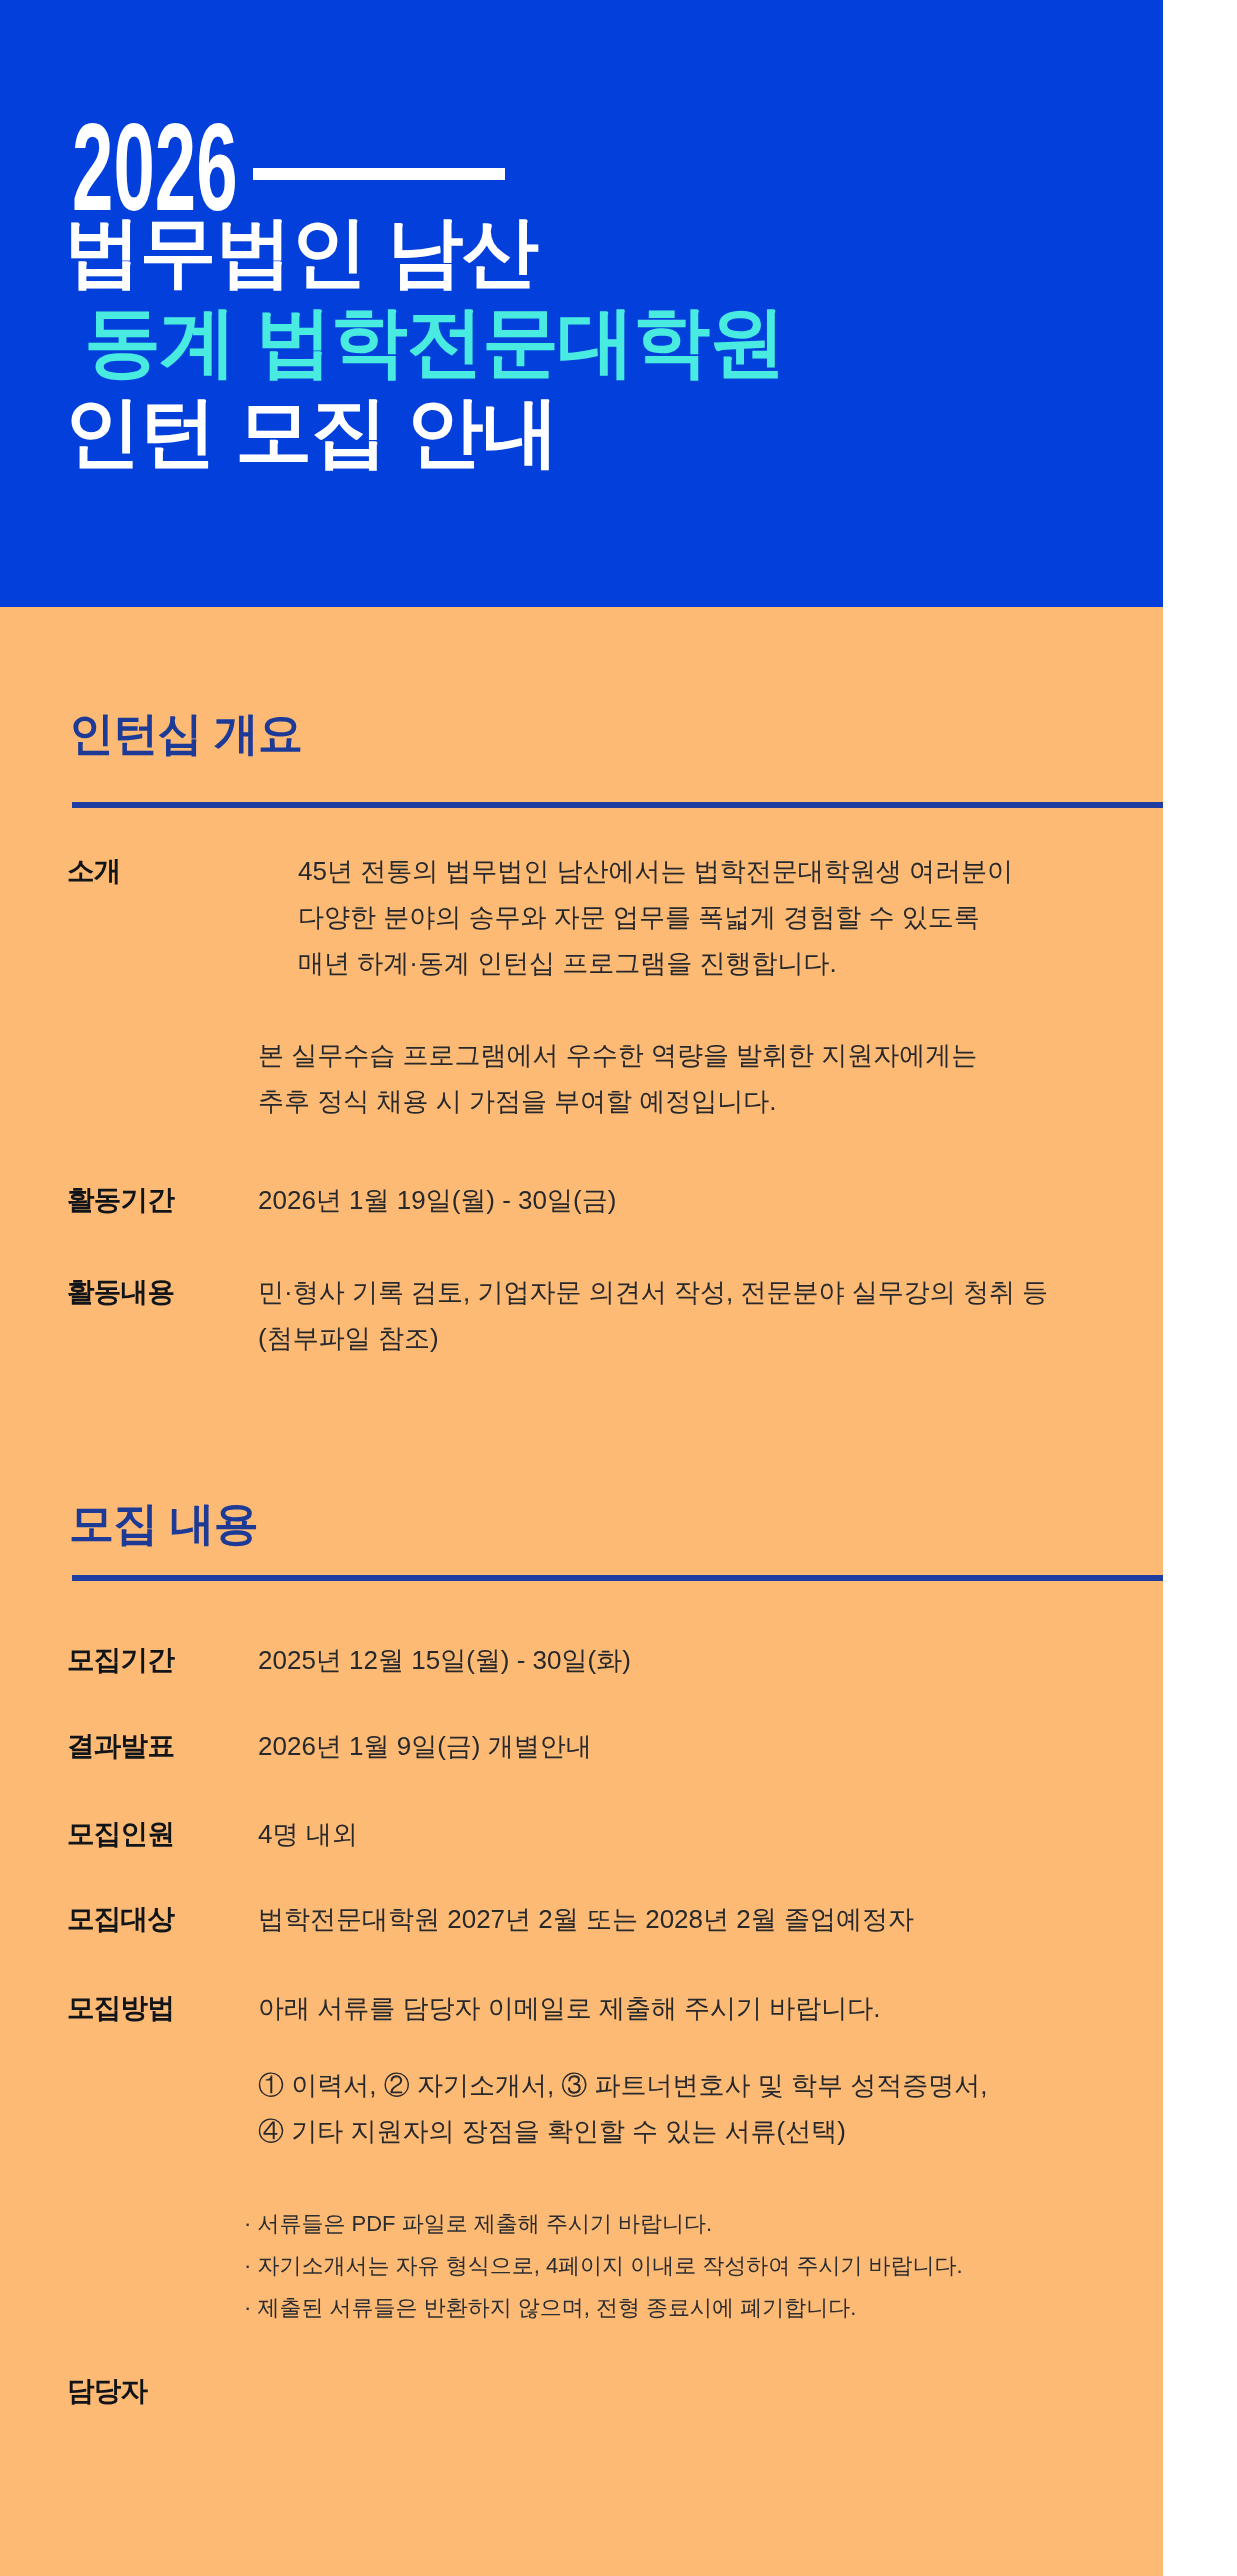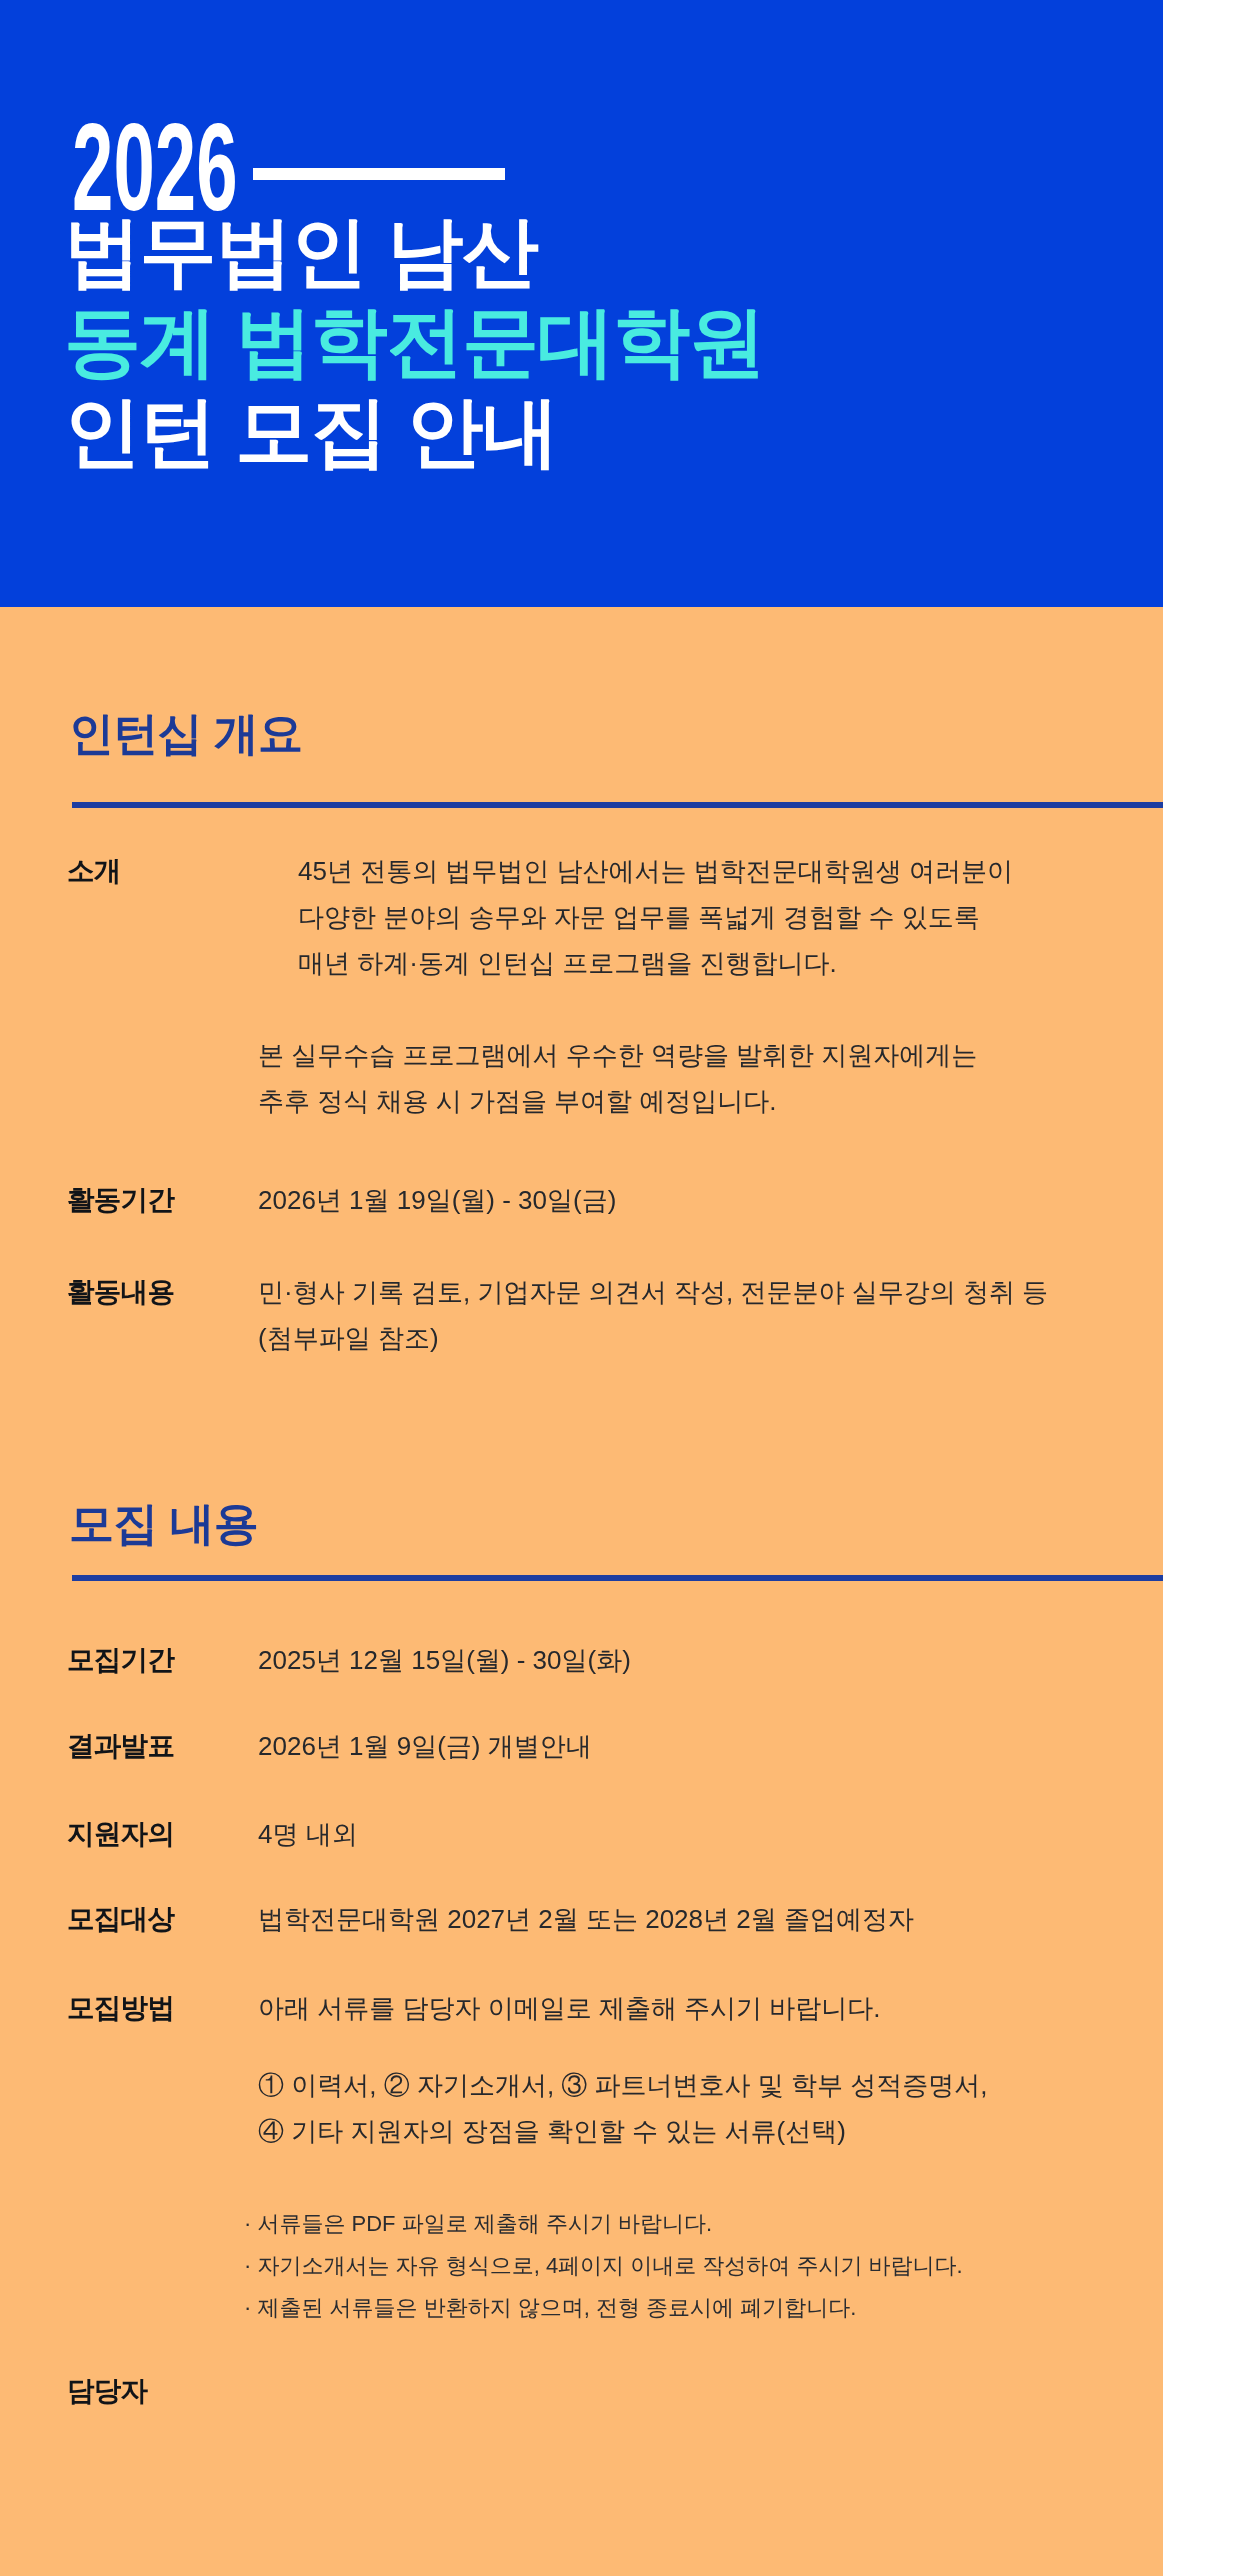--- a/index.html
+++ b/index.html
@@ -59,21 +59,21 @@
 </style>
 </head>
 <body>
 
 <div class="page">
 
   <div class="hero">
     <div class="hero-year">2026</div>
     <div class="hero-dash"></div>
     <div class="hero-line" style="top:206px;">법무법인 남산</div>
-    <div class="hero-line cyan" style="top:296px;">동계 법학전문대학원</div>
+    <div class="hero-line cyan" style="top:296px;margin-left:20px;">동계 법학전문대학원</div>
     <div class="hero-line" style="top:386px;">인턴 모집 안내</div>
   </div>
 
   <div class="sec-title" style="top:708px;">인턴십 개요</div>
   <div class="sec-rule" style="top:802px;"></div>
 
   <div class="row-label" style="top:848px;">소개</div>
   <div class="row-value" style="top:848px;margin-left:40px;">
     <div>45년 전통의 법무법인 남산에서는 법학전문대학원생 여러분이</div>
     <div>다양한 분야의 송무와 자문 업무를 폭넓게 경험할 수 있도록</div>
@@ -95,21 +95,21 @@
 
   <div class="sec-title" style="top:1498px;text-align:right;">모집 내용</div>
   <div class="sec-rule" style="top:1575px;"></div>
 
   <div class="row-label" style="top:1637px;">모집기간</div>
   <div class="row-value" style="top:1637px;">2025년 12월 15일(월) - 30일(화)</div>
 
   <div class="row-label" style="top:1723px;">결과발표</div>
   <div class="row-value" style="top:1723px;">2026년 1월 9일(금) 개별안내</div>
 
-  <div class="row-label" style="top:1811px;">지원자의</div>
+  <div class="row-label" style="top:1811px;">모집인원</div>
   <div class="row-value" style="top:1811px;">4명 내외</div>
 
   <div class="row-label" style="top:1896px;">모집대상</div>
   <div class="row-value" style="top:1896px;">법학전문대학원 2027년 2월 또는 2028년 2월 졸업예정자</div>
 
   <div class="row-label" style="top:1985px;">모집방법</div>
   <div class="row-value" style="top:1985px;">아래 서류를 담당자 이메일로 제출해 주시기 바랍니다.</div>
 
   <div class="row-value" style="top:2062px;">
     <div>① 이력서, ② 자기소개서, ③ 파트너변호사 및 학부 성적증명서,</div>

